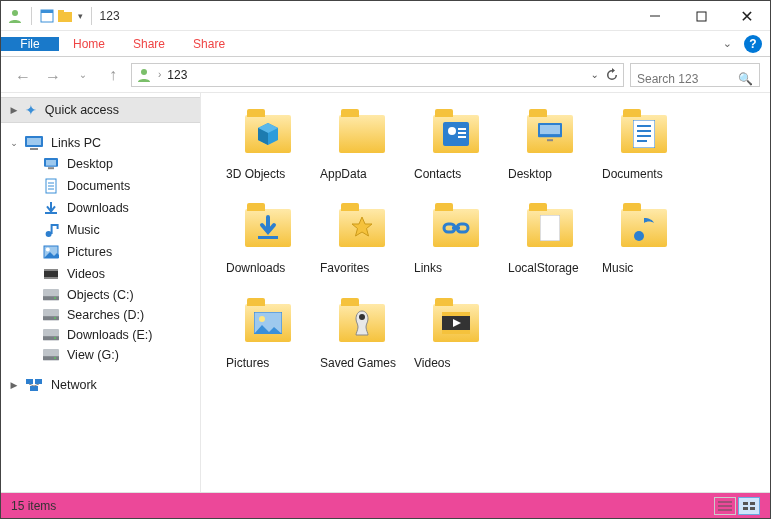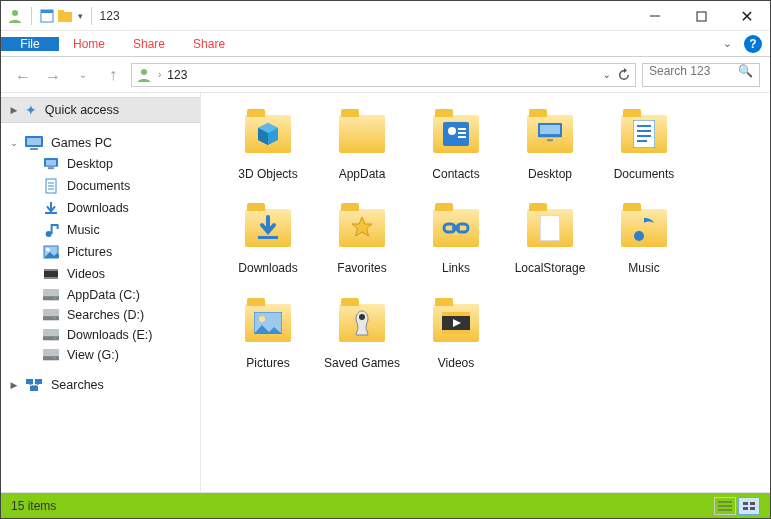--- a/index.html
+++ b/index.html
@@ -21,42 +21,42 @@
   .menubar .tab { padding: 0 14px; display:flex; align-items:center; font-size:12px; color:#ef4444;}
   .menubar .right-ctrls { position:absolute; right:8px; top:0; height:100%; display:flex; align-items:center; gap:12px;}
   .help-icon{ width:18px; height:18px; border-radius:50%; background:#0078d7; color:#fff; display:flex; align-items:center; justify-content:center; font-size:12px; font-weight:bold;}
 
   
   .navrow { height: 36px; display:flex; align-items:center; gap:6px; padding: 0 10px; border-bottom:1px solid #e8e8e8;}
   .nav-arrow { width:24px; height:24px; display:flex; align-items:center; justify-content:center; color:#999; font-size:16px;}
   .addr { flex:1; height:24px; border:1px solid #ccc; display:flex; align-items:center; gap:6px; padding:0 4px; font-size:12px;}
   .addr .crumb{ color:#222; }
   .addr-controls{ margin-left:auto; display:flex; align-items:center; gap:6px; color:#555; font-size:11px;}
-  .searchbox { width:118px; height:24px; border:1px solid #ccc; display:flex; align-items:flex-start; padding:0 6px; font-size:12px; color:#777; gap:0;}
+  .searchbox { width:130px; height:24px; border:1px solid #ccc; display:flex; align-items:flex-end; padding:0 6px; font-size:12px; color:#777; gap:0;}
   .searchbox input{ border:none; outline:none; font-size:12px; width:100%; color:#555;}
 
   
   .body { display:flex; height: calc(100% - 30px - 26px - 36px - 26px); }
   .sidebar { width: 200px; border-right:1px solid #e8e8e8; padding-top:4px; font-size:12.5px; overflow:auto;}
   .side-item{ display:flex; align-items:center; gap:8px; padding:3px 0 3px 24px; position:relative; color:#222;}
   .side-item .tw { position:absolute; left:8px; color:#666; font-size:9px; width:10px; text-align:center;}
   .qa { background:#e6e6e6; border-top:1px solid #d8d8d8; border-bottom:1px solid #d8d8d8; height:26px;}
   .side-sub{ padding-left:42px;}
   .side-group-space{ height:10px;}
 
   
   .content { flex:1; padding:12px 0 0 20px; overflow:auto;}
   .grid { display:flex; flex-wrap:wrap; gap-row:10px;}
-  .item { width:84px; margin: 4px 5px 18px 5px; text-align:center; font-size:12px; color:#222;}
+  .item { width:84px; margin: 4px 5px 18px 5px; font-size:12px; color:#222;}
   .item .ic { width:58px; height:48px; margin:0 auto 4px; position:relative; }
   .item .lbl { line-height:1.2; word-break: break-word; }
   .highlight { outline:3px solid #e02020; outline-offset:2px;}
   
   
-  .status { position:absolute; bottom:0; left:0; right:0; height:26px; border-top:1px solid #e0e0e0; display:flex; align-items:center; padding:0 10px; font-size:12px; color:#333; background:#84cc16;}
+  .status { position:absolute; bottom:0; left:0; right:0; height:26px; border-top:1px solid #e0e0e0; display:flex; align-items:center; padding:0 10px; font-size:12px; color:#333; background:#ec4899;}
   .view-toggles{ margin-left:auto; display:flex; gap:2px;}
   .view-btn{ width:22px; height:18px; border:1px solid #ccc; display:flex; align-items:center; justify-content:center; font-size:10px; color:#555;}
 
   
   .folder{ width:46px; height:38px; background:linear-gradient(#ffe9a8,#f5c23c); border-radius:2px; position:relative; margin:6px auto 0;}
   .folder::before{ content:""; position:absolute; top:-6px; left:2px; width:18px; height:8px; background:#f5c23c; border-radius:2px 2px 0 0;}
   .folder .inner{ position:absolute; inset:6px; display:flex; align-items:center; justify-content:center; font-size:20px; }
   .fileicon{ width:40px; height:50px; background:#fff; border:1px solid #bbb; margin:0 auto; position:relative;}
   .fileicon::after{ content:""; position:absolute; top:0; right:0; border-right:10px solid #fff; border-top:10px solid #eee; width:0; height:0;}
   
@@ -158,21 +158,21 @@
       <div class="side-group-space"></div>
       <div class="side-item">
         <span class="tw">⌄</span>
         <span>
           <svg width="18" height="14">
               <rect x="0" y="0" width="18" height="11" rx="1" fill="#2d7fcf"></rect>
               <rect x="2" y="2" width="14" height="7" fill="#9ec9ee"></rect>
               <rect x="5" y="12" width="8" height="2" fill="#888"></rect>
             </svg>
         </span>
-        <span>Games PC</span>
+        <span>Links PC</span>
       </div>
       <div id="sidebar-items">
           <div class="side-item side-sub">
             <span>
               <svg width="16" height="16">
                 <rect x="1" y="2" width="14" height="8.8" rx="1" fill="#2d7fcf"></rect>
                 <rect x="3" y="4" width="10" height="5.6" fill="#9ec9ee"></rect>
                 <rect x="5" y="11.2" width="6" height="2" fill="#888"></rect>
               </svg>
             </span>
@@ -228,21 +228,21 @@
     <span>Videos</span>
           </div>
           <div class="side-item side-sub">
             <span>
               <svg width="16" height="11.2">
                 <rect x="0" y="0" width="16" height="11.2" rx="1" fill="#bfc4c9"></rect>
                 <rect x="0" y="7.2" width="16" height="4" fill="#7a7f85"></rect>
                 <circle cx="12" cy="9.12" r="1" fill="#5fbf5f"></circle>
               </svg>
             </span>
-    <span>AppData (C:)</span>
+    <span>Objects (C:)</span>
           </div>
           <div class="side-item side-sub">
             <span>
               <svg width="16" height="11.2">
                 <rect x="0" y="0" width="16" height="11.2" rx="1" fill="#bfc4c9"></rect>
                 <rect x="0" y="7.2" width="16" height="4" fill="#7a7f85"></rect>
                 <circle cx="12" cy="9.12" r="1" fill="#5fbf5f"></circle>
               </svg>
             </span>
     <span>Searches (D:)</span>
@@ -273,21 +273,21 @@
         <span class="tw">▶</span>
         <span>
           <svg width="18" height="14">
               <rect x="1" y="1" width="7" height="5" fill="#2d7fcf"></rect>
               <rect x="10" y="1" width="7" height="5" fill="#2d7fcf"></rect>
               <rect x="5" y="8" width="8" height="5" fill="#2d7fcf"></rect>
               <line x1="4" y1="6" x2="9" y2="8" stroke="#888"></line>
               <line x1="14" y1="6" x2="9" y2="8" stroke="#888"></line>
             </svg>
         </span>
-        <span>Searches</span>
+        <span>Network</span>
       </div>
     </div>
 
     <div class="content">
       <div class="grid" id="grid">
           <div class="item">
             <div class="ic">
               <div class="folder">
                 <div class="inner">
                   <svg width="28" height="28">

